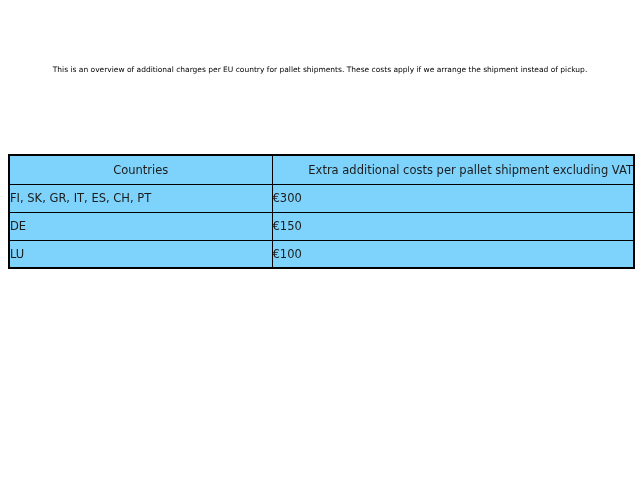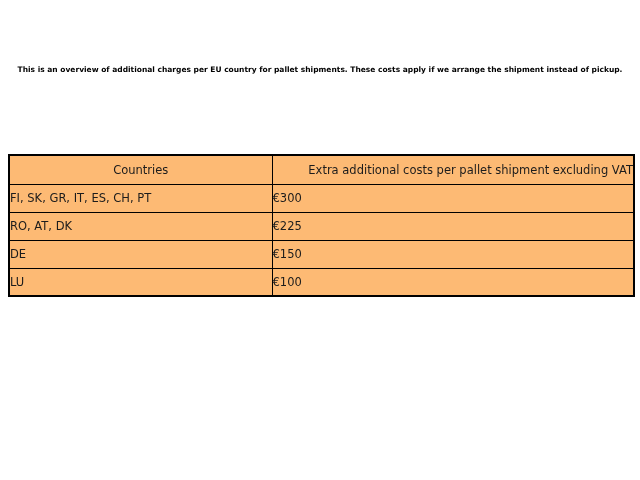--- a/index.html
+++ b/index.html
@@ -16,21 +16,21 @@
   }
   .intro {
     position: absolute;
     top: 64px;
     left: 0;
     width: 640px;
     height: 12px;
     line-height: 12px;
     text-align: center;
     font-size: 7.5px;
-    font-weight: bold;
+    font-weight: normal;
     color: #000000;
   }
   table.charges {
     position: absolute;
     left: 8px;
     top: 154px;
     border-collapse: collapse;
     table-layout: fixed;
     border: 2px solid #000000;
   }
@@ -39,21 +39,21 @@
     border: 1px solid #000000;
     height: 28px;
     box-sizing: border-box;
     font-size: 11.5px;
     font-weight: 400;
     color: #1c1c1c;
     padding: 0;
     vertical-align: middle;
     white-space: nowrap;
     overflow: hidden;
-    background: #fdba74;
+    background: #7dd3fc;
   }
   table.charges tr.header-row th {
     height: 29px;
   }
   .th-countries {
     text-align: center;
   }
   .th-costs {
     text-align: right;
     padding-left: 7px;
@@ -84,24 +84,20 @@
       <th class="th-countries">Countries</th>
       <th class="th-costs">Extra additional costs per pallet shipment excluding VAT</th>
     </tr>
   </thead>
   <tbody>
     <tr>
       <td class="td-country">FI, SK, GR, IT, ES, CH, PT</td>
       <td class="td-cost">€300</td>
     </tr>
     <tr>
-      <td class="td-country">RO, AT, DK</td>
-      <td class="td-cost">€225</td>
-    </tr>
-    <tr>
       <td class="td-country">DE</td>
       <td class="td-cost">€150</td>
     </tr>
     <tr>
       <td class="td-country">LU</td>
       <td class="td-cost">€100</td>
     </tr>
   </tbody>
 </table>
 

